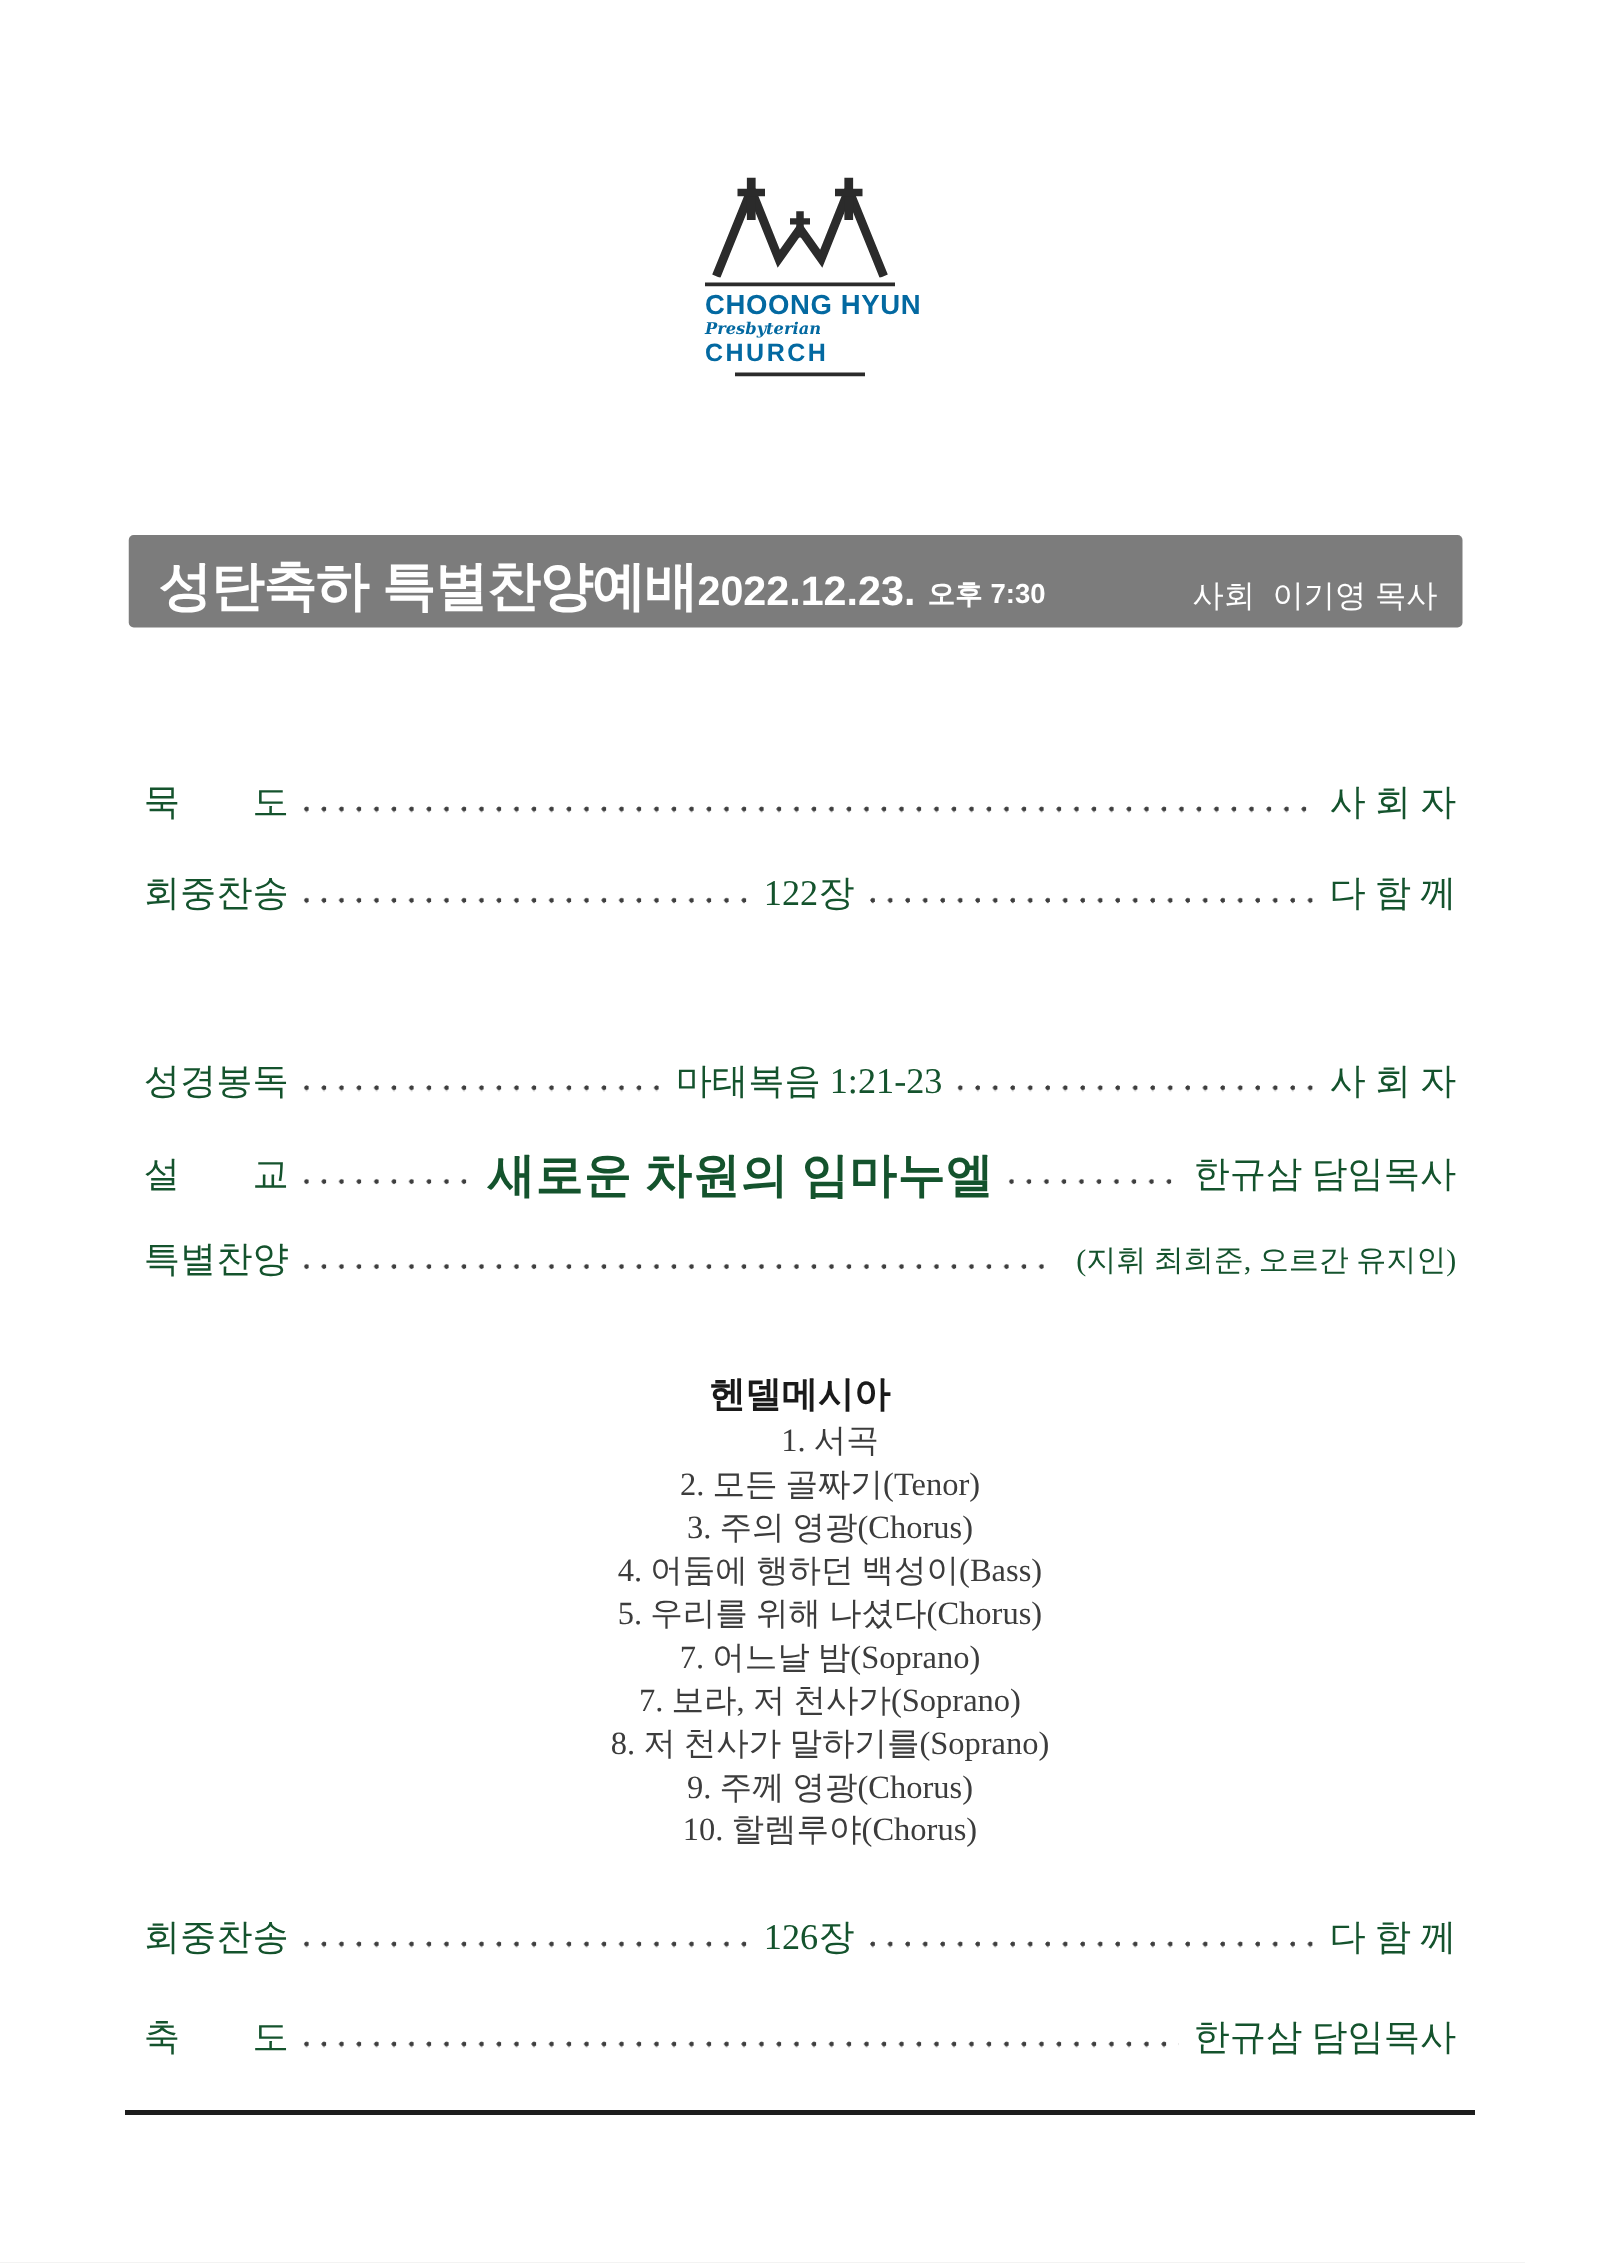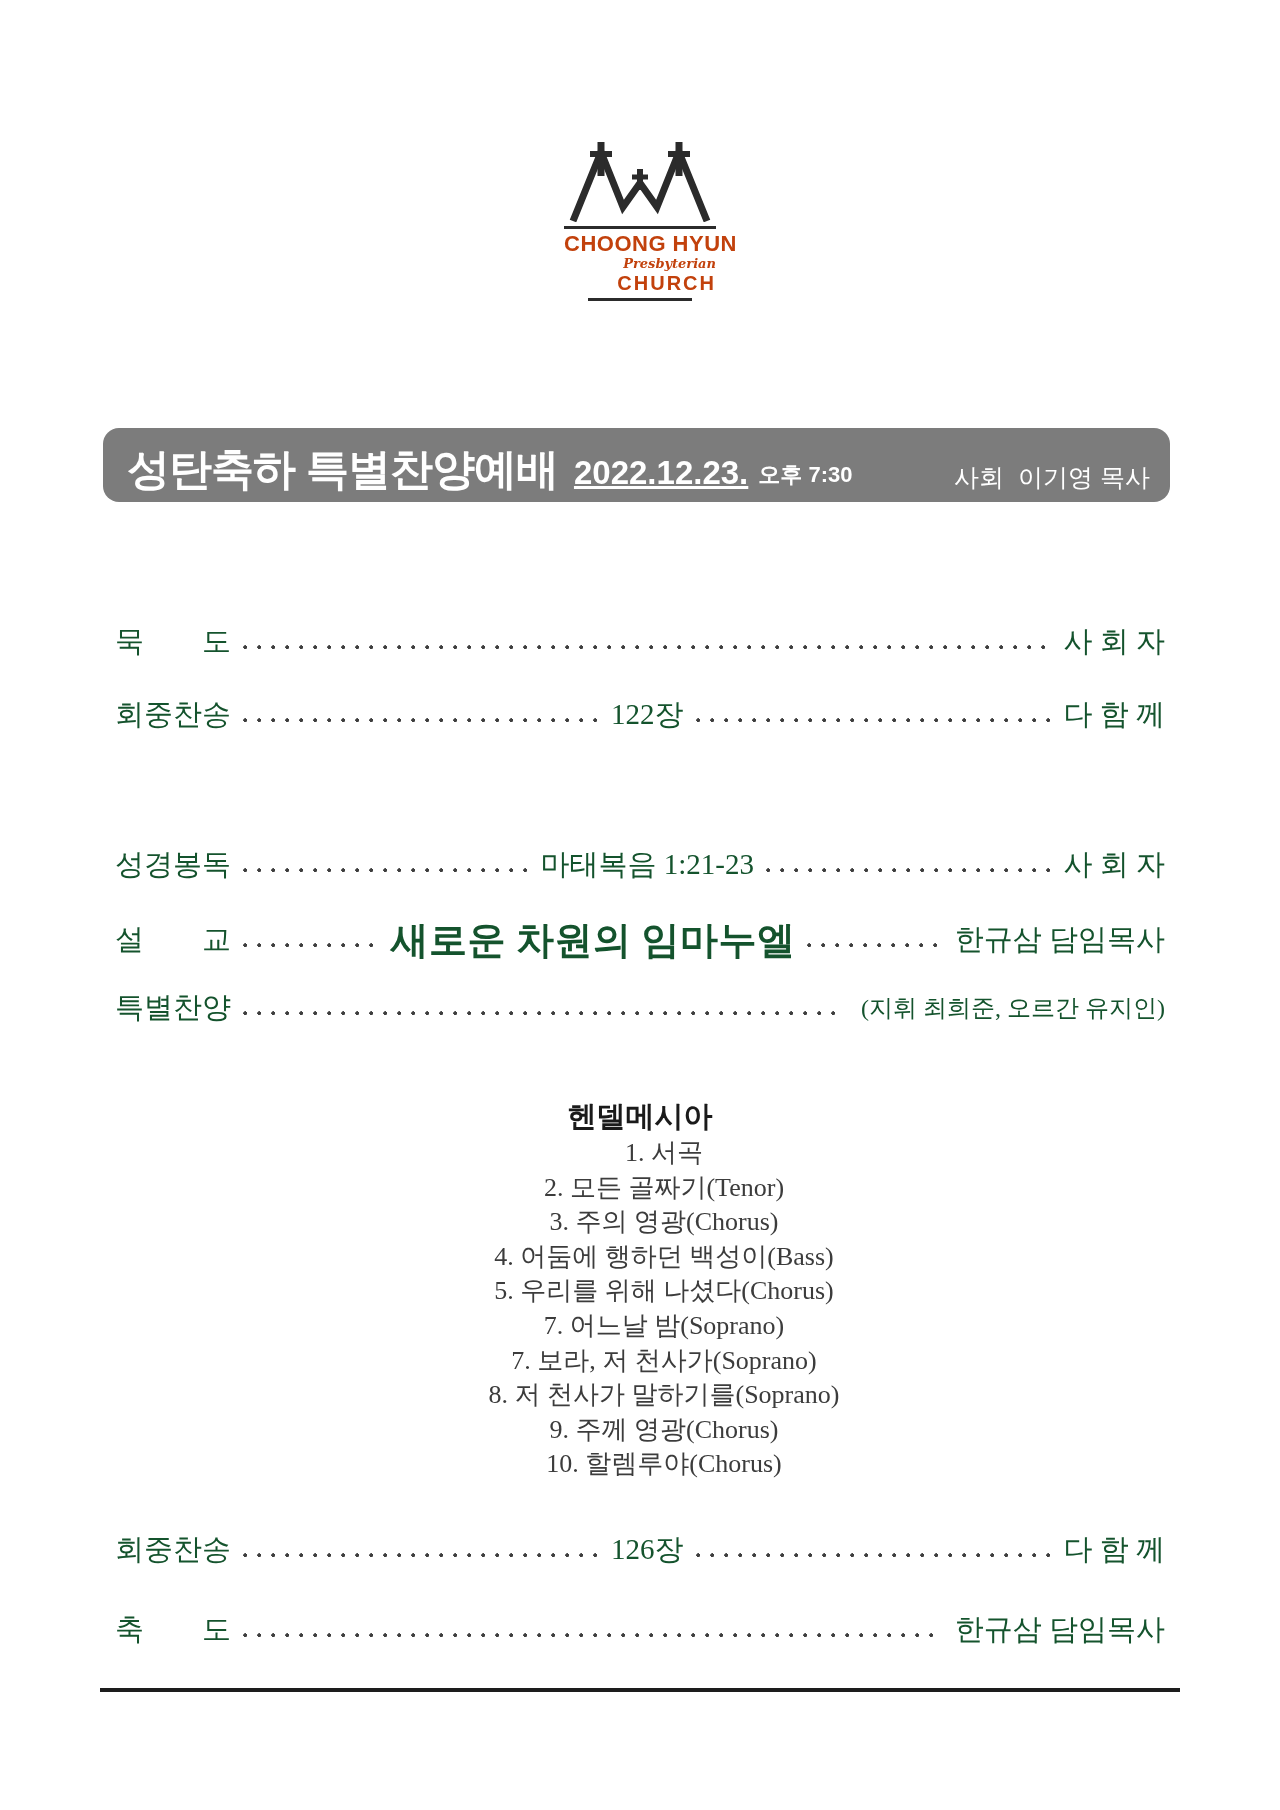--- a/index.html
+++ b/index.html
@@ -4,41 +4,41 @@
 <style>
   html,body { margin:0; padding:0; background:#e9e9e9; }
   .page {
     position:relative; width:1280px; height:1810px; margin:0 auto;
     background:#ffffff; overflow:hidden;
     font-family:"Liberation Serif","DejaVu Serif",serif; color:#161616;
   }
 
   
   .logo { position:absolute; left:50%; top:142px; transform:translateX(-50%);
-          width:152px; text-align:right; color:#c2410c; }
+          width:152px; text-align:left; color:#0369a1; }
   .logo svg { display:block; margin:0 auto; }
   .logo-rule { height:3px; background:#2b2b2b; margin:4px 0 3px; }
   .logo-name { font-family:"Liberation Sans","DejaVu Sans",sans-serif; font-weight:bold;
                font-size:22px; line-height:1.1; white-space:nowrap; letter-spacing:0.5px; }
   .logo-script { font-family:"DejaVu Serif","Liberation Serif",serif; font-style:italic;
                  font-weight:bold; font-size:13px; line-height:1.1; margin-top:1px; }
   .logo-church { font-family:"Liberation Sans","DejaVu Sans",sans-serif; font-weight:bold;
                  font-size:20px; line-height:1.1; letter-spacing:2px; margin-top:1px; }
   .logo-rule-bottom { width:104px; margin:4px auto 0; }
 
   
   .header-bar {
     position:absolute; left:103px; top:428px; width:1067px; height:74px;
-    background:#7c7c7c; border-radius:16px; color:#ffffff;
+    background:#7c7c7c; border-radius:4px; color:#ffffff;
     font-family:"Liberation Sans","DejaVu Sans",sans-serif;
     display:flex; align-items:flex-end; box-sizing:border-box;
     padding:0 20px 11px 24px; white-space:nowrap;
   }
   .hb-title { font-size:43px; font-weight:bold; line-height:1; letter-spacing:-1px; }
-  .hb-date  { font-size:33px; font-weight:bold; line-height:1; margin-left:16px; margin-bottom:2px;text-decoration:underline; }
+  .hb-date  { font-size:33px; font-weight:bold; line-height:1; margin-left:0; margin-bottom:2px; }
   .hb-time  { font-size:22px; font-weight:bold; line-height:1; margin-left:10px; margin-bottom:5px; }
   .hb-spacer { flex:1 1 auto; }
   .hb-presider { font-size:25px; line-height:1; display:flex; gap:14px; margin-bottom:1px;margin-left:36px; }
 
   
   .prow {
     position:absolute; left:115px; width:1050px; height:40px;
     display:flex; align-items:center; font-size:29px; color:#14532d; white-space:nowrap;
   }
   .prow.tall { height:44px; }

